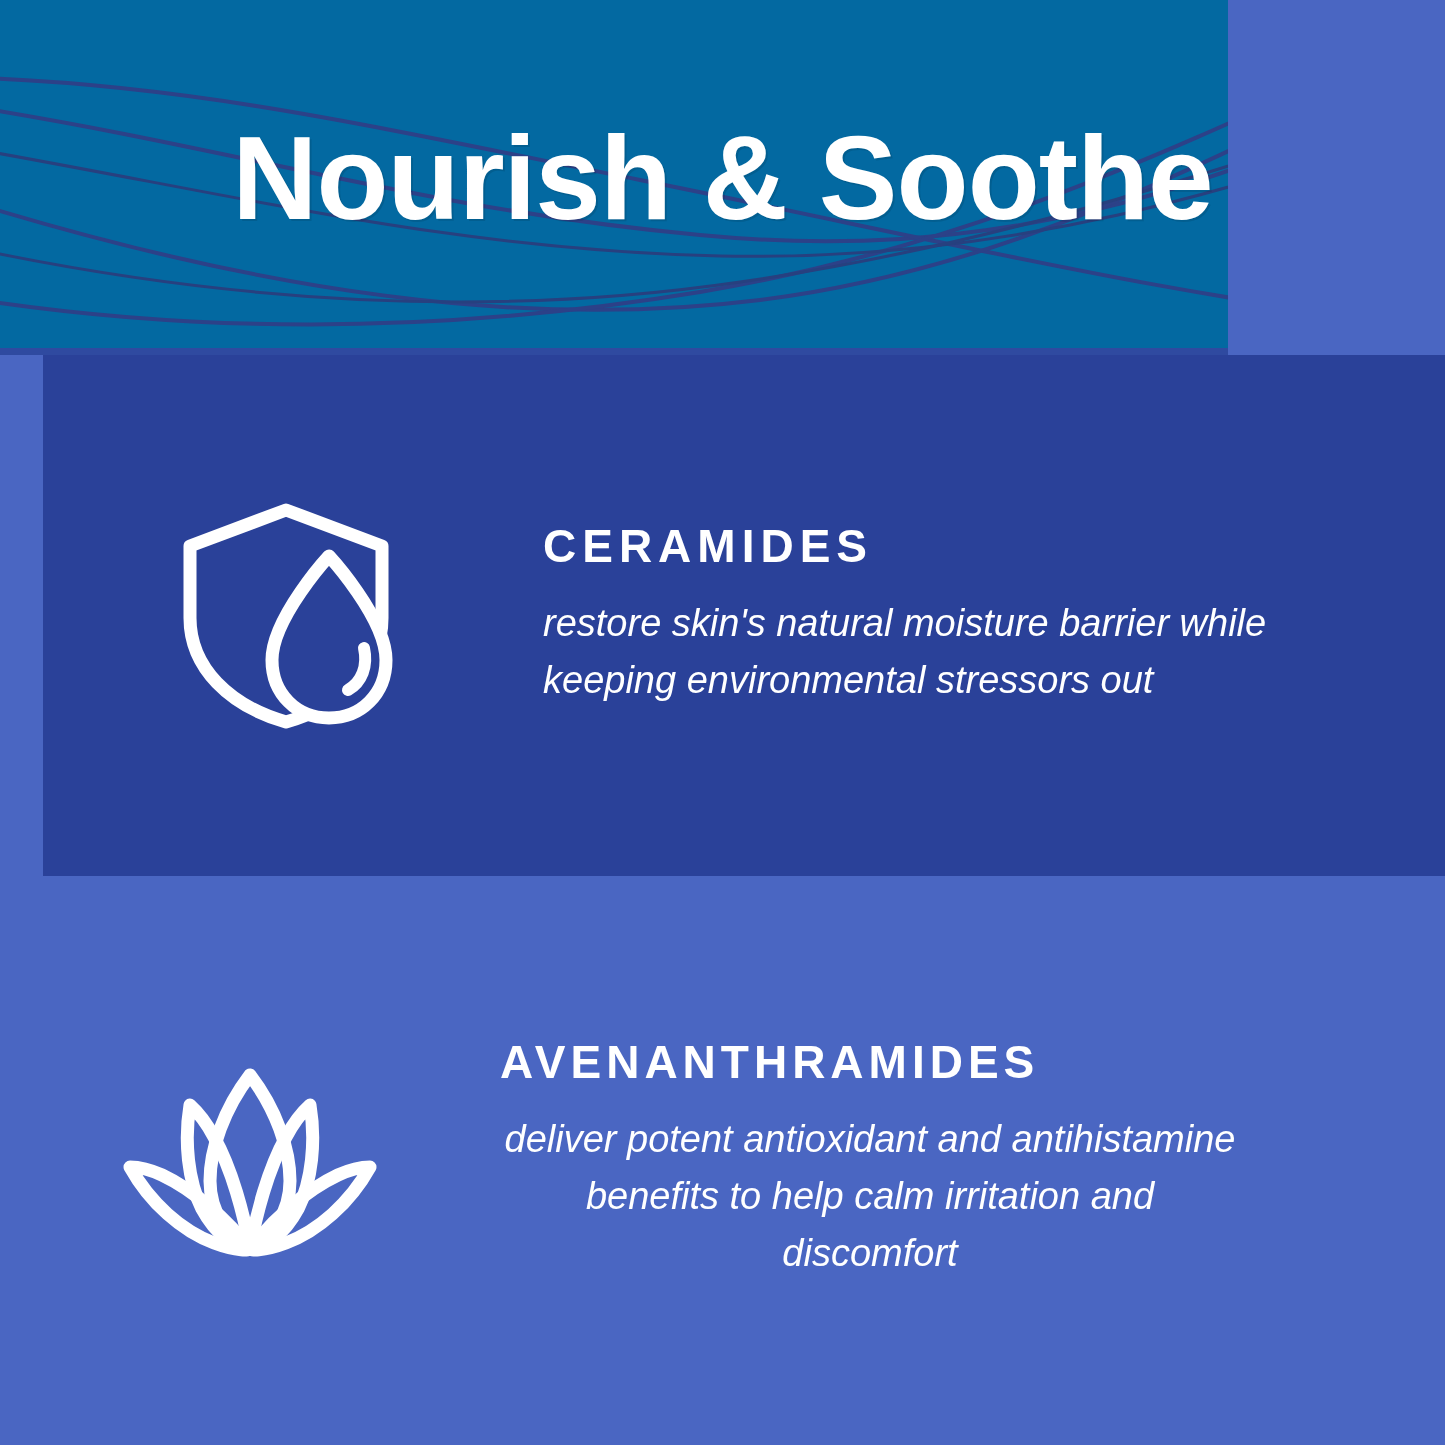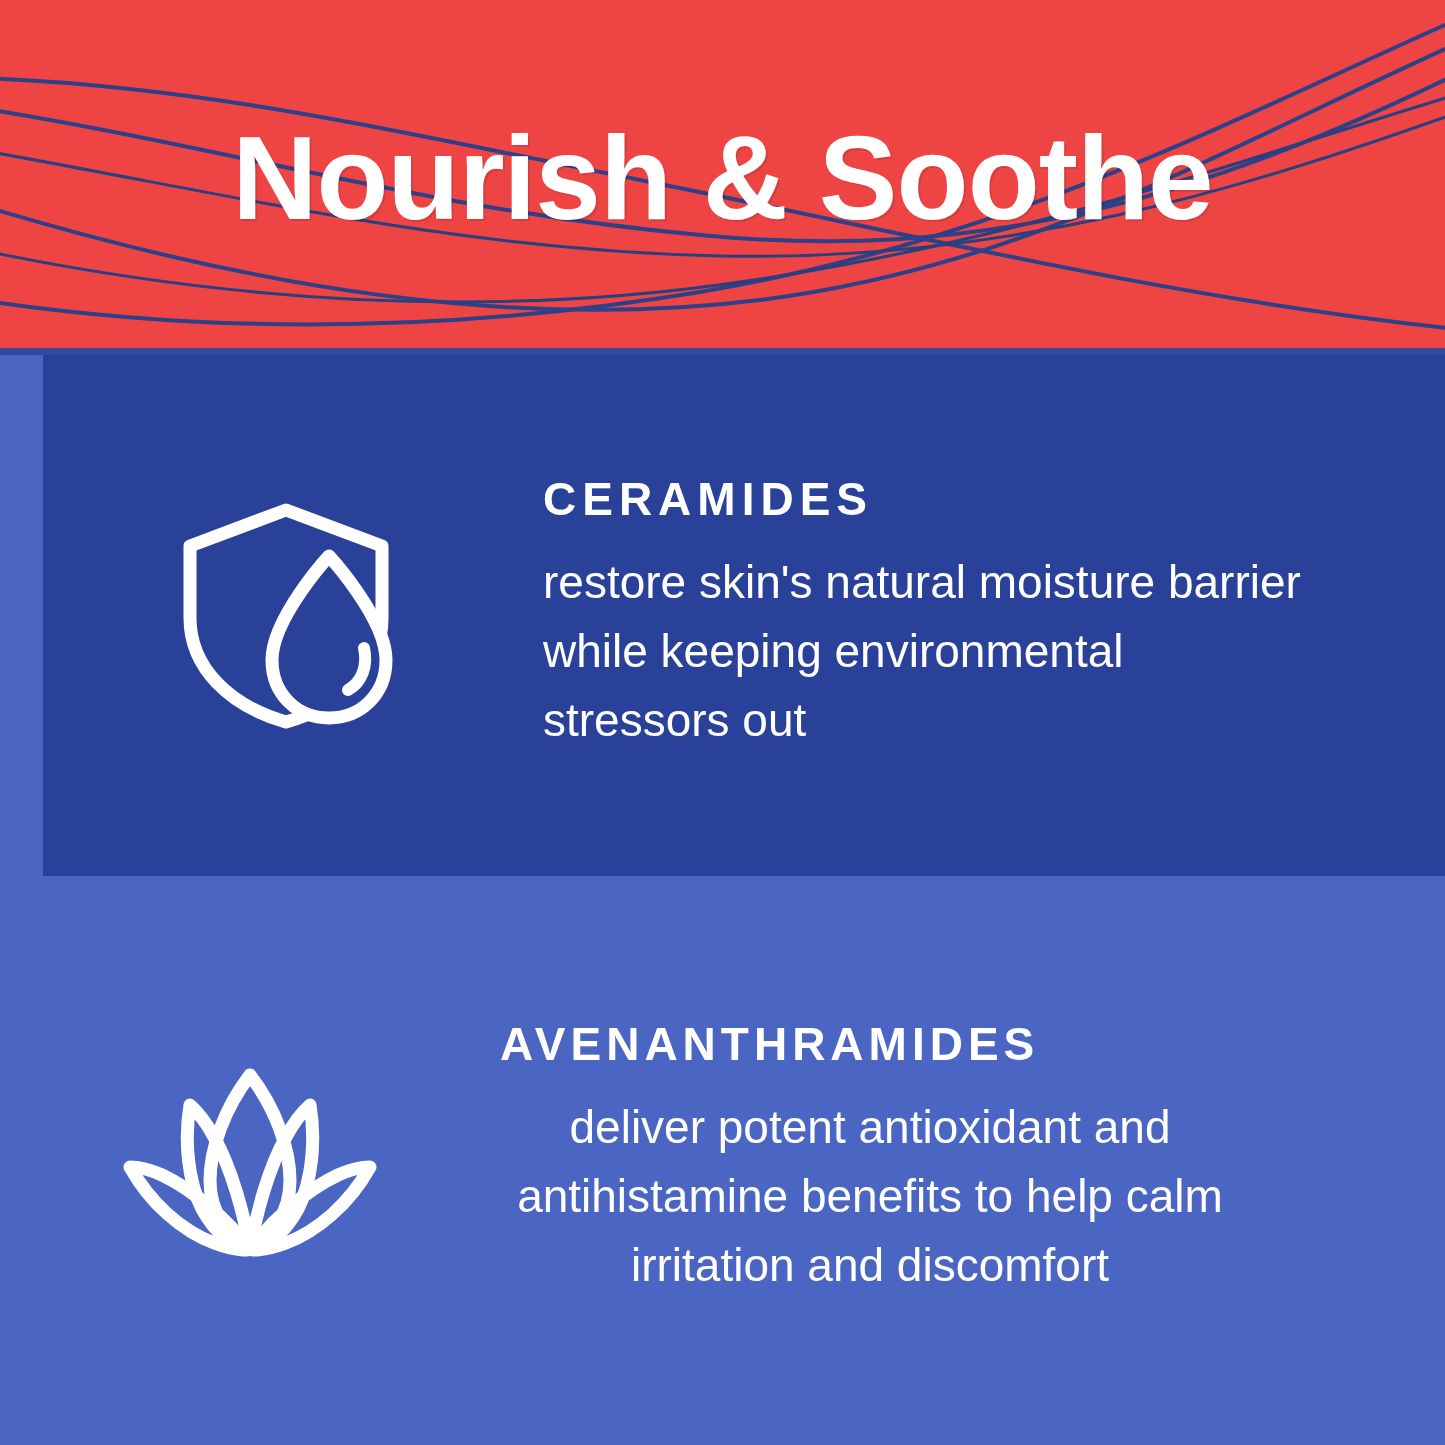--- a/index.html
+++ b/index.html
@@ -14,23 +14,23 @@
     overflow: hidden;
     font-family: "Liberation Sans", sans-serif;
     background: #4a66c2;
   }
 
   
   .header {
     position: absolute;
     left: 0;
     top: 0;
-    width: 1445px;
+    width: 1228px;
     height: 355px;
-    background: #ef4444;
+    background: #0369a1;
     overflow: hidden;
   }
   .header-waves {
     position: absolute;
     left: 0;
     top: 0;
     width: 1445px;
     height: 355px;
     display: block;
   }
@@ -99,25 +99,26 @@
     color: #ffffff;
     font-size: 46px;
     font-weight: 700;
     letter-spacing: 6px;
     margin: 0 0 26px 0;
     line-height: 1;
     white-space: nowrap;
   }
   .feature-body {
     color: #ffffff;
-    font-size: 46px;
+    font-size: 38px;
     font-weight: 300;
     line-height: 1.5;
     margin: 0;
     max-width: 760px;
+    font-style: italic;
   }
   .panel-two .feature-heading { letter-spacing: 5px; }
   .panel-two .feature-body { max-width: 740px; text-align: center; }
 </style>
 </head>
 <body>
 
 <div id="poster">
 
   <div class="header">

